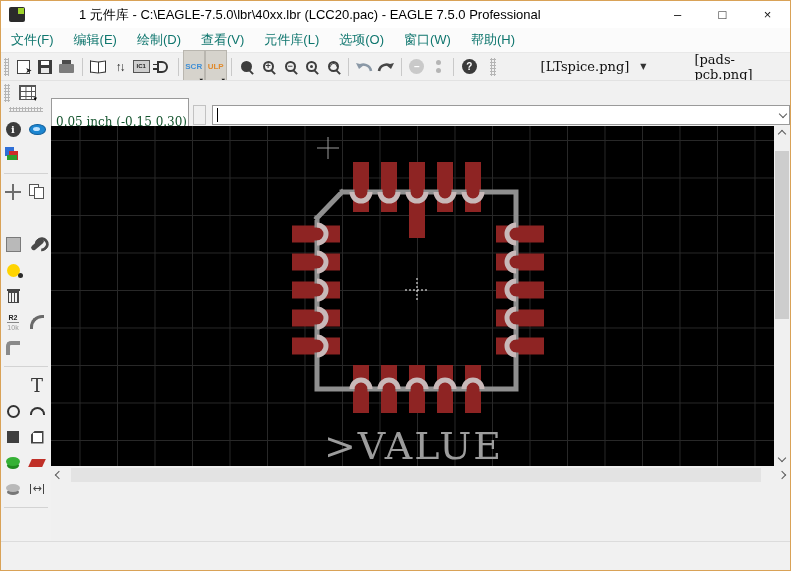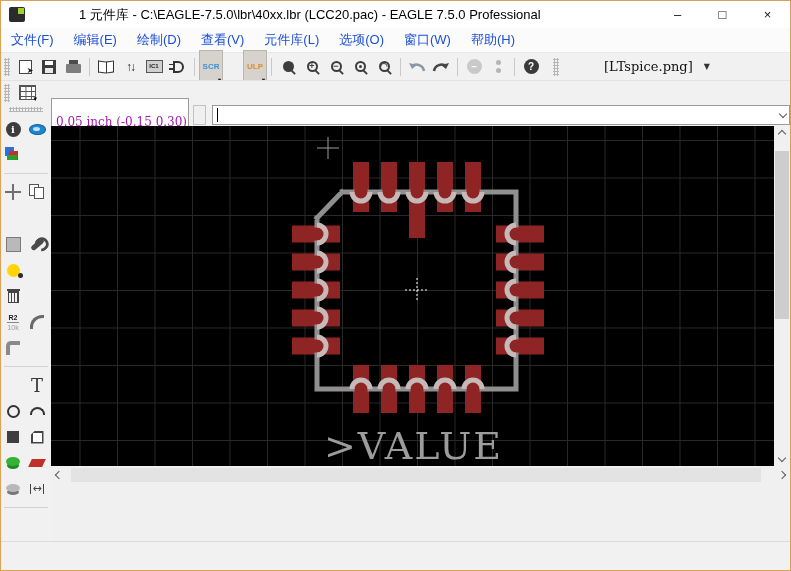--- a/index.html
+++ b/index.html
@@ -9,21 +9,21 @@
   
   .titlebar { position:absolute; left:0; top:0; width:789px; height:27px; background:#ffffff; display:flex; align-items:center; }
   .app-icon { width:16px; height:15px; margin:0 6px 0 8px; background:#2b2b2b; border-radius:2px; position:relative; }
   .app-icon::after { content:""; position:absolute; right:1px; top:1px; width:6px; height:6px; background:#9ed32a; }
   .title-text { font-size:13px; color:#000; white-space:nowrap;margin-left:48px; }
   .win-controls { margin-left:auto; display:flex; height:100%; }
   .win-btn { width:45px; height:100%; display:flex; align-items:center; justify-content:center; font-size:13px; color:#111; }
 
   
   .menubar { position:absolute; left:0; top:27px; width:789px; height:25px; background:#fbfbfb; display:flex; align-items:center; border-bottom:1px solid #e8e8e8; }
-  .menu-item { padding:3px 10px; font-size:13px; color:#1d4ed8; }
+  .menu-item { padding:3px 10px; font-size:13px; color:#0f766e; }
 
   
   .toolbar1 { position:absolute; left:0; top:52px; width:789px; height:27px; background:#f1f1f1; display:flex; align-items:center; }
   .toolbar2 { position:absolute; left:0; top:79px; width:789px; height:24px; background:#f1f1f1; display:flex; align-items:center; border-top:1px solid #e2e2e2;}
   .tb-handle { width:6px; height:18px; margin:0 3px; background:radial-gradient(#b5b5b5 1px, transparent 1.2px); background-size:3px 3px; }
   .tb-sep { width:1px; height:18px; background:#c9c9c9; margin:0 4px; }
   .tbi { width:24px; height:22px; display:flex; align-items:center; justify-content:center; position:relative; }
   .txt-btn { height:20px; padding:1px 6px; font:13px "DejaVu Serif",serif; color:#111; display:flex; align-items:center; gap:11px;margin-left:36px; }
   .dd { font-size:8px; color:#333; }
 
@@ -59,21 +59,21 @@
 
   
   .grid-icon { width:17px; height:15px; margin-left:6px; background:
     linear-gradient(#555 1px, transparent 1px) 0 0/100% 5px,
     linear-gradient(90deg,#555 1px, transparent 1px) 0 0/5.5px 100%, #fff;
     border:1px solid #555; position:relative; }
   .grid-icon::after { content:"▾"; position:absolute; right:-2px; bottom:-4px; font-size:7px; color:#000; }
 
   
   .commandbar { position:absolute; left:50px; top:103px; width:739px; height:22px; background:#f1f1f1; display:flex; align-items:center; }
-  .coord-box { width:138px; height:20px; background:#fff; border:1px solid #9a9a9a; font:12px "DejaVu Serif",serif; color:#a21caf; padding:16px 4px; white-space:nowrap; overflow:hidden;text-align:center; }
+  .coord-box { width:138px; height:20px; background:#fff; border:1px solid #9a9a9a; font:12px "DejaVu Serif",serif; color:#14532d; padding:16px 4px; white-space:nowrap; overflow:hidden;text-align:center; }
   .split-btn { width:13px; height:20px; margin-left:4px; background:#f0f0f0; border:1px solid #c2c2c2; }
   .cmd-wrap { position:relative; flex:1; margin-left:6px; height:20px; }
   .cmd-input { width:100%; height:20px; border:1px solid #9a9a9a; font:12px "DejaVu Sans Mono",monospace; padding:1px 18px 1px 4px; background:#fff; outline:none; }
   .caret { position:absolute; left:5px; top:3px; width:1px; height:14px; background:#000; }
   .cmd-dd { position:absolute; right:4px; top:6px; }
 
   
   .leftcol { position:absolute; left:0; top:103px; width:50px; height:437px; background:#f1f1f1; }
   .lt-handle { width:34px; height:5px; margin:3px auto 6px auto; background:radial-gradient(#b5b5b5 1px, transparent 1.2px); background-size:3px 3px; }
   .lt-grid { display:grid; grid-template-columns:24px 24px; justify-content:center; row-gap:4px; }
@@ -195,21 +195,21 @@
         <div class="icpkg">IC1</div>
       </div>
     <div class="tbi">
         <div class="gate"></div>
       </div>
     <div class="tb-sep"></div>
     <div class="mini-btn">
         <span class="scr-t">SCR</span>
         <span class="dd2">▾</span>
       </div>
-    <div class="mini-btn" style="margin-left:20px;text-align:center;">
+    <div class="mini-btn" style="margin-left:0;text-align:center;">
         <span class="ulp-t">ULP</span>
         <span class="dd2">▾</span>
       </div>
     <div class="tb-sep"></div>
     <div class="tbi">
         <div class="mag fit"></div>
       </div>
     <div class="tbi">
         <div class="mag">+</div>
       </div>
@@ -248,20 +248,23 @@
         </div>
       </div>
     <div class="tb-sep"></div>
     <div class="tbi">
         <div class="circ-btn helpc">?</div>
       </div>
     <div class="tb-handle" style="margin-left:10px;"></div>
     <div class="txt-btn">
         <span>[LTspice.png]</span>
         <span class="dd">▼</span>
+      </div>
+    <div class="txt-btn">
+        <span>[pads-pcb.png]</span>
       </div>
   </div>
 
   <div class="toolbar2">
     <div class="tb-handle"></div>
     <div class="grid-icon"></div>
   </div>
 
   <div class="commandbar">
     <div class="coord-box">0.05 inch (-0.15 0.30)</div>

